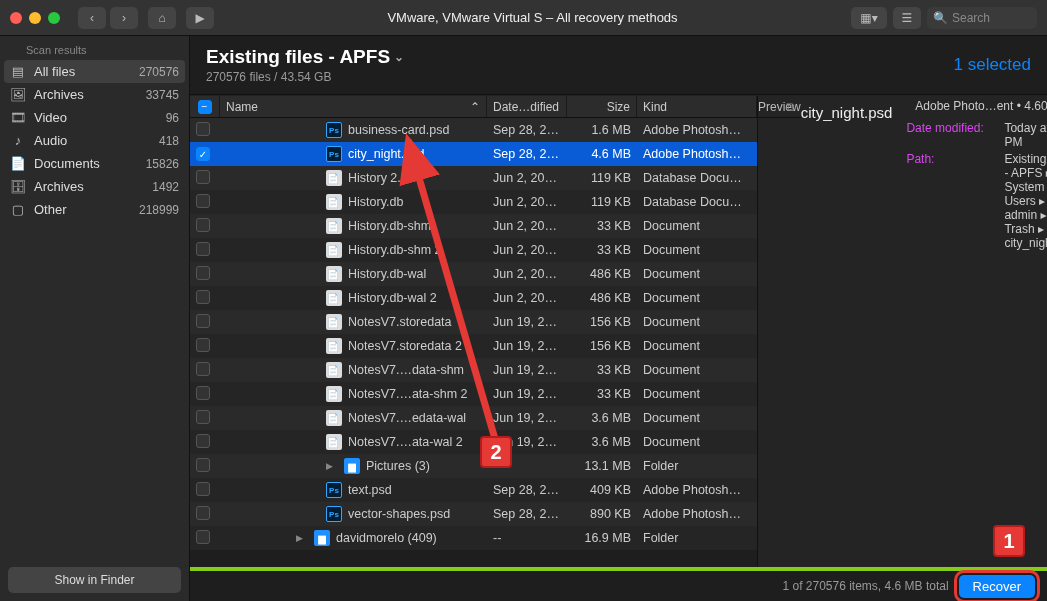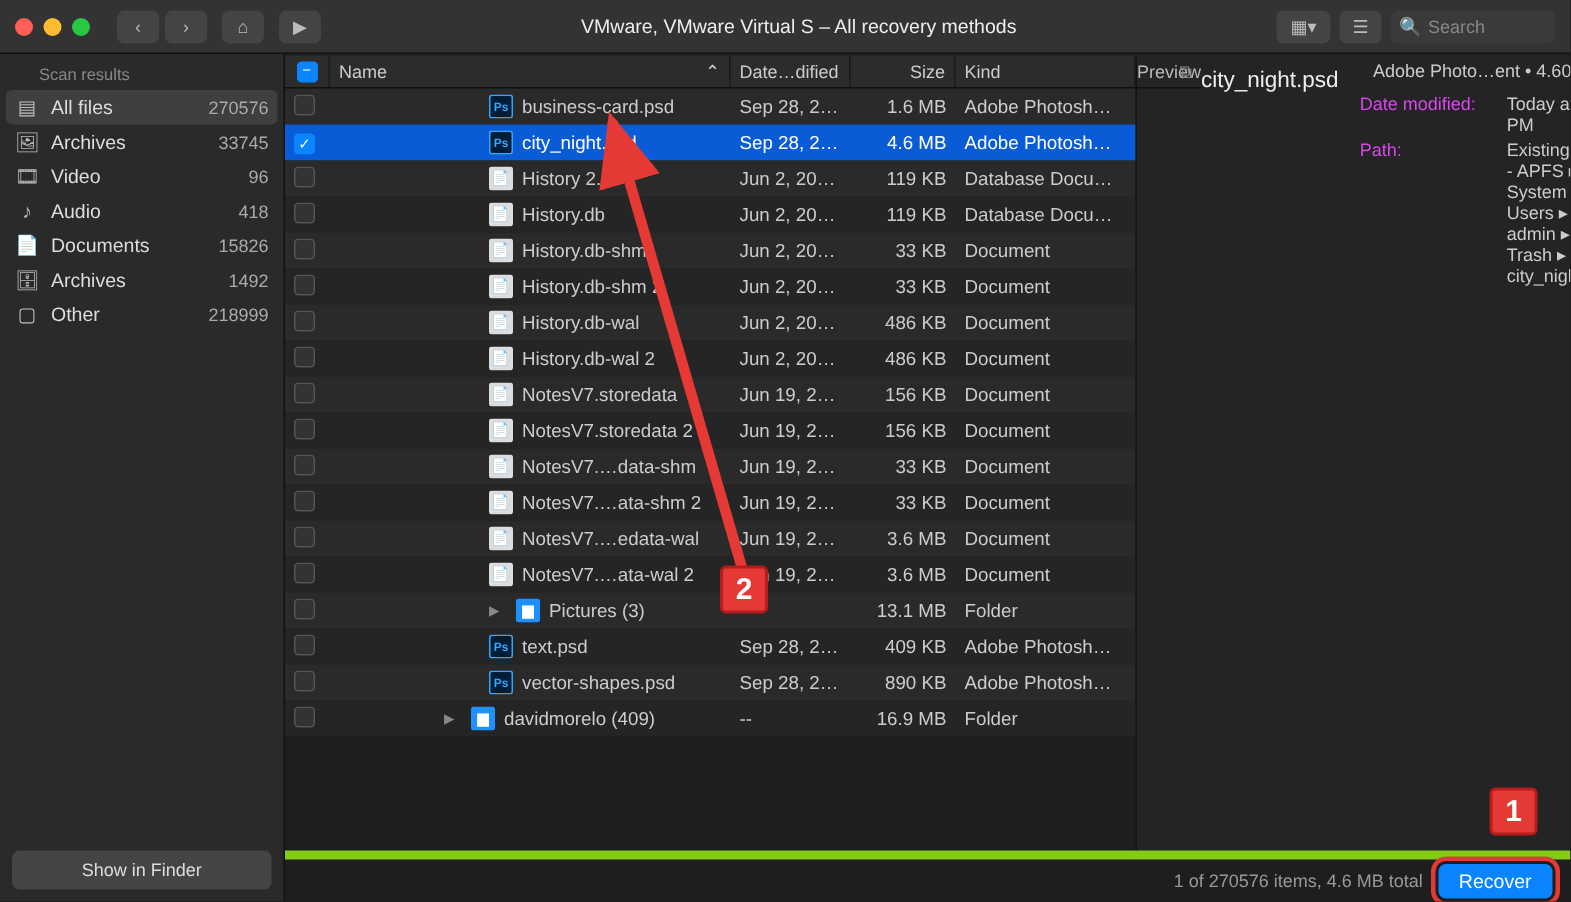--- a/index.html
+++ b/index.html
@@ -63,21 +63,21 @@
   .pv-head .expand { position:absolute; right:6px; cursor:pointer; color:#888; }
   .pv-img { margin:14px auto 6px; width:130px; height:200px; background:linear-gradient(to bottom,#0a1a3a 0%,#14284d 50%,#0d1f3a 70%,#1a2a1a 100%); border-radius:2px; position:relative; overflow:hidden; }
   .pv-img::before{content:"";position:absolute;left:10px;bottom:50px;width:40px;height:80px;background:repeating-linear-gradient(90deg,#9ab 0 2px,#567 2px 4px);}
   .pv-img::after{content:"";position:absolute;right:10px;bottom:50px;width:45px;height:95px;background:repeating-linear-gradient(90deg,#cde 0 2px,#89a 2px 4px);}
   .pv-name { text-align:center; font-size:15px; color:#eee; margin:8px 0 12px; }
   .pv-meta { font-size:12px; color:#aaa; padding:0 14px; }
   .pv-meta div { display:flex; margin:3px 0; }
   .pv-meta .lbl { width:98px; text-align:left; color:#d946ef; padding-right:6px; flex-shrink:0; }
   .pv-meta .val { flex:1; color:#ccc; }
 
-  .footer { height:34px; border-top:6px solid #84cc16; display:flex; align-items:center; padding:0 12px; font-size:12px; color:#999; }
+  .footer { height:34px; border-top:4px solid #84cc16; display:flex; align-items:center; padding:0 12px; font-size:12px; color:#999; }
   .footer .status { margin-left:auto; margin-right:10px; }
   .recover-btn { background:#0a84ff; color:#fff; padding:4px 14px; border-radius:5px; cursor:pointer; font-size:13px; }
 
   
   .callout { position:absolute; background:#e53935; color:#fff; width:32px; height:32px; border-radius:4px; display:flex; align-items:center; justify-content:center; font-size:20px; font-weight:bold; border:2px solid #b71c1c; pointer-events:none; z-index:50; }
   .arrow { position:absolute; pointer-events:none; z-index:49; }
   .recover-hl { outline:3px solid #e53935; outline-offset:2px; }
 
   
   .table::-webkit-scrollbar{width:12px;} .table::-webkit-scrollbar-thumb{background:#555;border-radius:6px;}
@@ -149,20 +149,30 @@
           <span class="ic">▢</span>
     <span>Other</span>
     <span class="count">218999</span>
         </div>
       </div>
     <div class="sb-spacer"></div>
     <div class="show-finder">Show in Finder</div>
   </div>
 
   <div class="content">
+    <div class="content-header">
+      <div class="ch-left">
+        <div class="ch-title">
+          <span>Existing files - APFS</span>
+          <span style="font-size:12px;color:#aaa;">⌄</span>
+        </div>
+        <div class="ch-sub">270576 files / 43.54 GB</div>
+      </div>
+      <div class="ch-sel">1 selected</div>
+    </div>
 
     <div class="table-wrap">
       <div class="table" id="table">
         <div class="thead">
           <div class="th col-chk">
               <span class="chk minus">−</span>
             </div>
           <div class="th col-name">
               <span>Name</span>
               <span style="margin-left:auto">⌃</span>

